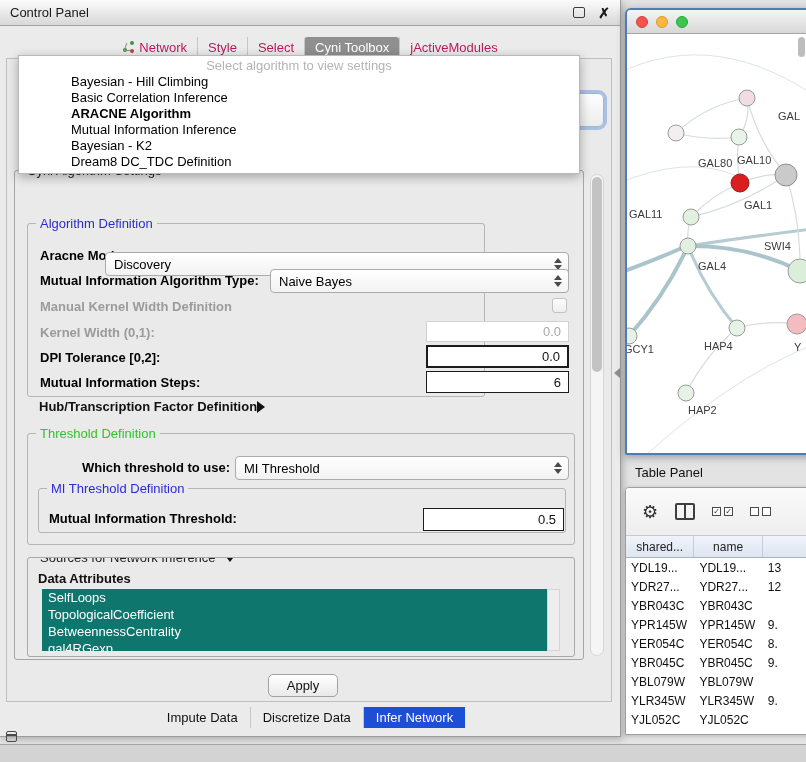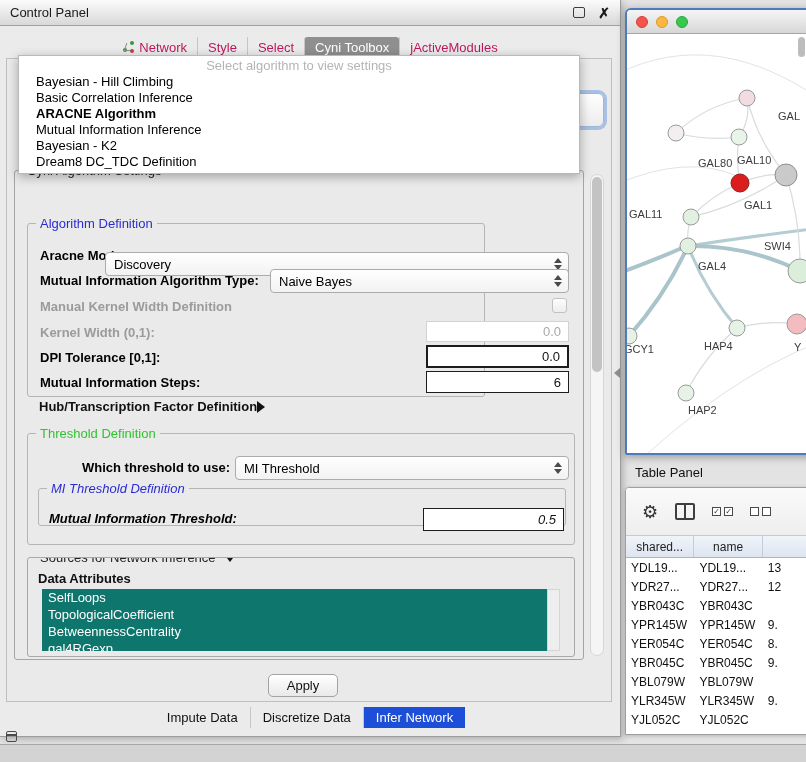--- a/index.html
+++ b/index.html
@@ -31,21 +31,21 @@
     border:1px solid #bfbfbf;background:#eaeaea;}
   
   .group{position:absolute;border:1px solid #adadad;border-radius:3px;box-sizing:border-box;}
   .gtitle{position:absolute;top:-8px;left:8px;background:#eaeaea;padding:0 4px;font-size:13px;line-height:15px;white-space:nowrap;display:flex;align-items:center;gap:6px;}
   .t-blue{color:#2b2bd4;}
   .t-green{color:#2fc42f;}
   .t-dark{color:#222;}
   .settings-group{left:14px;top:170px;width:570px;height:490px;border-color:#a5a5a5;}
   .alg-group{left:12px;top:52px;width:458px;height:174px;border-color:#b5b5b5;text-decoration:underline;}
   .threshold-group{left:12px;top:262px;width:548px;height:112px;border-color:#b5b5b5;}
-  .mi-group{left:10px;top:54px;width:528px;height:38px;border-color:#b5b5b5;font-style:italic;}
+  .mi-group{left:10px;top:54px;width:528px;height:45px;border-color:#b5b5b5;}
   .sources-group{left:12px;top:386px;width:548px;height:100px;border-color:#a8a8a8;overflow:hidden;}
   .sources-group .gtitle{overflow:visible;gap:8px;}
   
   .lbl{position:absolute;font-size:13px;font-weight:bold;color:#000;white-space:nowrap;line-height:15px;}
   .lbl.dis{color:#9b9b9b;}
   .combo{position:absolute;background:linear-gradient(#ffffff,#f2f2f2);border:1px solid #ababab;border-radius:4px;
     font-size:13px;display:flex;align-items:center;padding:0 24px 0 8px;box-sizing:border-box;color:#000;}
   .stepper{position:absolute;right:5px;top:50%;margin-top:-6px;width:10px;height:12px;}
   .stepper::before{content:"";position:absolute;left:1px;top:0;border-left:4px solid transparent;border-right:4px solid transparent;border-bottom:5px solid #4a4a4a;}
   .stepper::after{content:"";position:absolute;left:1px;bottom:0;border-left:4px solid transparent;border-right:4px solid transparent;border-top:5px solid #4a4a4a;}
@@ -74,21 +74,21 @@
     background:linear-gradient(#ffffff,#e9e9e9);border:1px solid #a2a2a2;border-radius:5px;
     font-size:13px;display:flex;align-items:center;justify-content:center;}
   .bottom-tabs{position:absolute;left:0;right:0;top:707px;display:flex;justify-content:center;align-items:center;font-size:13px;}
   .btab{padding:3px 12px;white-space:nowrap;}
   .btab+.btab{border-left:1px solid #c6c6c6;}
   .btab.active{background:#1d4ed8;color:#fff;border-radius:0;}
   
   .popup{position:absolute;left:18px;top:55px;width:560px;background:#fff;border:1px solid #b9b9b9;
     box-shadow:0 3px 10px rgba(0,0,0,.3);z-index:60;padding-bottom:3px;}
   .popup .ph{font-size:13px;color:#b4b4b4;text-align:center;height:16px;line-height:16px;margin-top:2px;}
-  .popup .item{font-size:13px;color:#000;height:16px;line-height:16px;padding-left:17px;white-space:nowrap;}
+  .popup .item{font-size:13px;color:#000;height:16px;line-height:16px;padding-left:17px;white-space:nowrap;margin-left:35px;}
   .popup .item.bold{font-weight:bold;}
   .focus-ghost{position:absolute;left:566px;top:93px;width:36px;height:32px;border-radius:6px;
     background:linear-gradient(#fefefe,#ececec);border:1px solid #9fb6d6;
     box-shadow:0 0 0 3px rgba(100,150,220,.5);z-index:40;}
   .collapse-handle{position:absolute;left:614px;top:368px;width:0;height:0;
     border-top:5px solid transparent;border-bottom:5px solid transparent;border-right:6px solid #8e8e8e;}
   
   .network-window{position:absolute;left:625px;top:8px;width:232px;height:447px;background:#fff;
     border:2px solid #4e7cbb;border-radius:6px 6px 2px 2px;box-sizing:border-box;overflow:hidden;
     box-shadow:0 2px 8px rgba(0,0,0,.35);}
@@ -174,21 +174,21 @@
       </div>
 
       <span class="lbl dis" style="left:12px;top:75px">Manual Kernel Width Definition</span>
       <span class="checkbox" style="left:524px;top:74px"></span>
 
       <span class="lbl dis" style="left:12px;top:101px">Kernel Width (0,1):</span>
       <div class="tfield dis" style="left:398px;top:97px;width:143px;height:21px">
         <span>0.0</span>
       </div>
 
-      <span class="lbl" style="left:12px;top:126px">DPI Tolerance [0,1]:</span>
+      <span class="lbl" style="left:12px;top:126px">DPI Tolerance [0,2]:</span>
       <div class="tfield b2" style="left:398px;top:121px;width:143px;height:23px">
         <span>0.0</span>
       </div>
 
       <span class="lbl" style="left:12px;top:151px">Mutual Information Steps:</span>
       <div class="tfield b1" style="left:398px;top:147px;width:143px;height:22px">
         <span>6</span>
       </div>
     </div>
 

